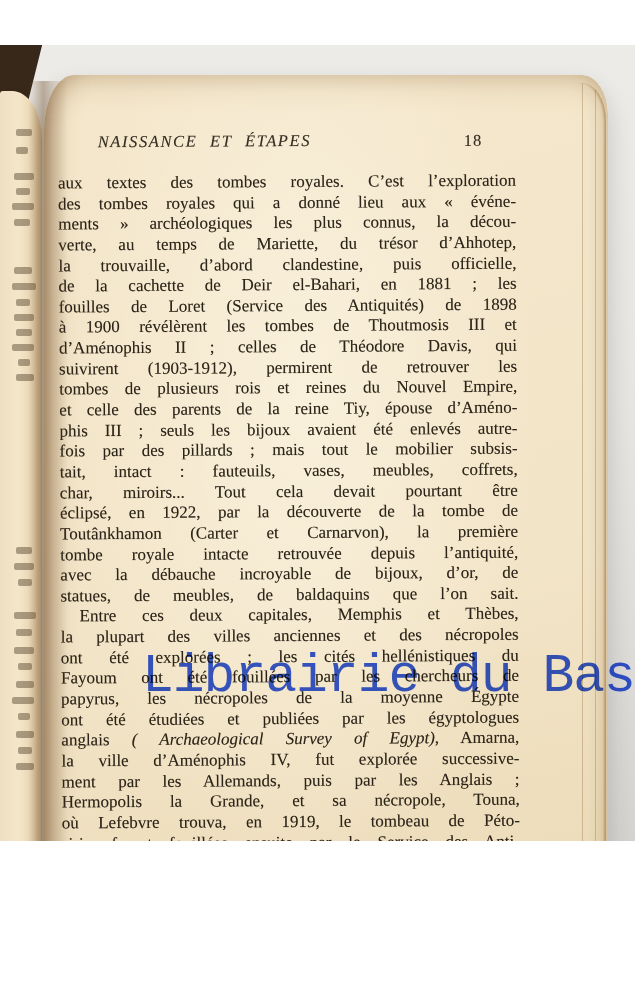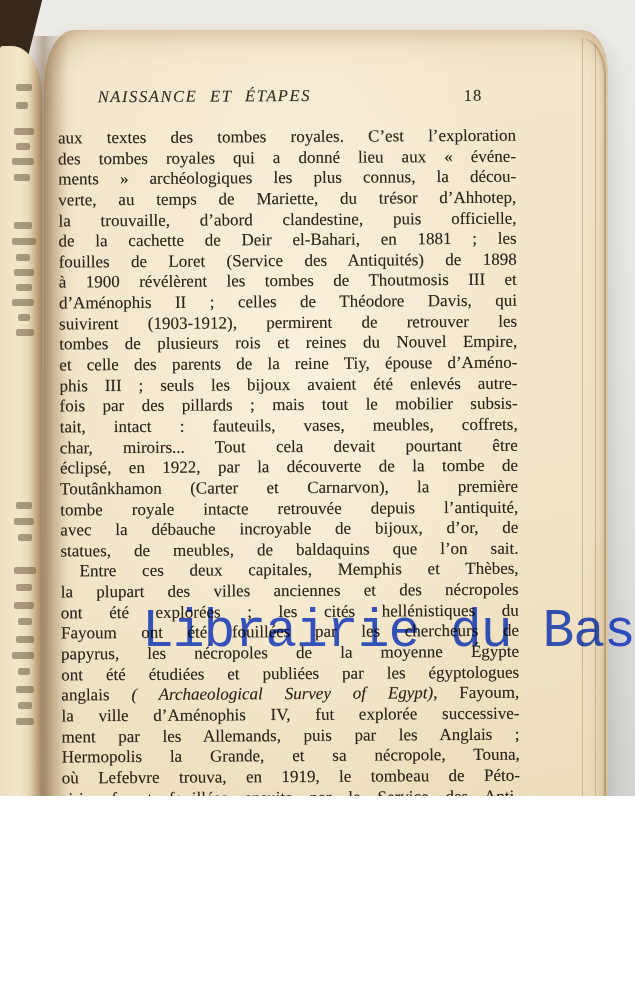--- a/index.html
+++ b/index.html
@@ -1,19 +1,20 @@
 <!DOCTYPE html>
 <html><head>
 <meta charset="utf-8">
 <style>
   html,body { margin:0; padding:0; }
   #photo {
     position:relative; width:635px; height:796px; overflow:hidden;
     background: linear-gradient(180deg, #ecebe8 0%, #e7e5e2 45%, #dddbd8 78%, #d5d3d0 100%);
     font-family:"Liberation Serif", serif;
+    margin-top:45px;
   }
 
   
   .cover-corner {
     position:absolute; left:-14px; top:-18px; width:44px; height:128px;
     background:#37281a; transform:rotate(14deg); border-radius:4px;
   }
 
   
   .facing-page {
@@ -152,21 +153,21 @@
           <div class="line"><span>Toutânkhamon (Carter et Carnarvon), la première</span></div>
           <div class="line"><span>tombe royale intacte retrouvée depuis l’antiquité,</span></div>
           <div class="line"><span>avec la débauche incroyable de bijoux, d’or, de</span></div>
           <div class="line"><span>statues, de meubles, de baldaquins que l’on sait.</span></div>
           <div class="line indent"><span>Entre ces deux capitales, Memphis et Thèbes,</span></div>
           <div class="line"><span>la plupart des villes anciennes et des nécropoles</span></div>
           <div class="line"><span>ont été explorées ; les cités hellénistiques du</span></div>
           <div class="line"><span>Fayoum ont été fouillées par les chercheurs de</span></div>
           <div class="line"><span>papyrus, les nécropoles de la moyenne Égypte</span></div>
           <div class="line"><span>ont été étudiées et publiées par les égyptologues</span></div>
-          <div class="line"><span>anglais </span><i>( Archaeological Survey of Egypt)</i><span>, Fayoum,</span></div>
+          <div class="line"><span>anglais </span><i>( Archaeological Survey of Egypt)</i><span>, Amarna,</span></div>
           <div class="line"><span>la ville d’Aménophis IV, fut explorée successive-</span></div>
           <div class="line"><span>ment par les Allemands, puis par les Anglais ;</span></div>
           <div class="line"><span>Hermopolis la Grande, et sa nécropole, Touna,</span></div>
           <div class="line"><span>où Lefebvre trouva, en 1919, le tombeau de Péto-</span></div>
           <div class="line"><span>siris, furent fouillées ensuite par le Service des Anti-</span></div>
           <div class="line"><span>quités (Sami Gabra) et par la mission allemande</span></div>
           <div class="line"><span>(Roeder). Abydos, Dendéra, les cités voisines de</span></div>
           <div class="line"><span>Thèbes, Médamoud, Ermant, Tod, puis, plus au sud,</span></div>
         </div>
     </div>

